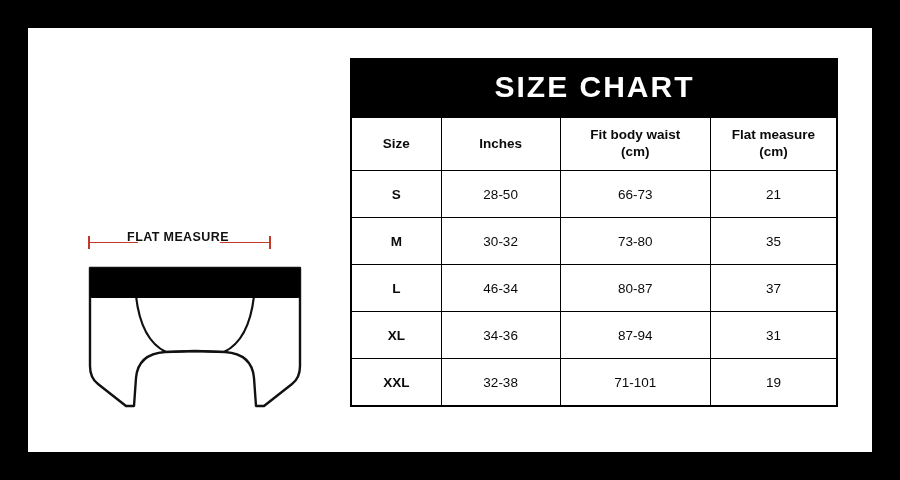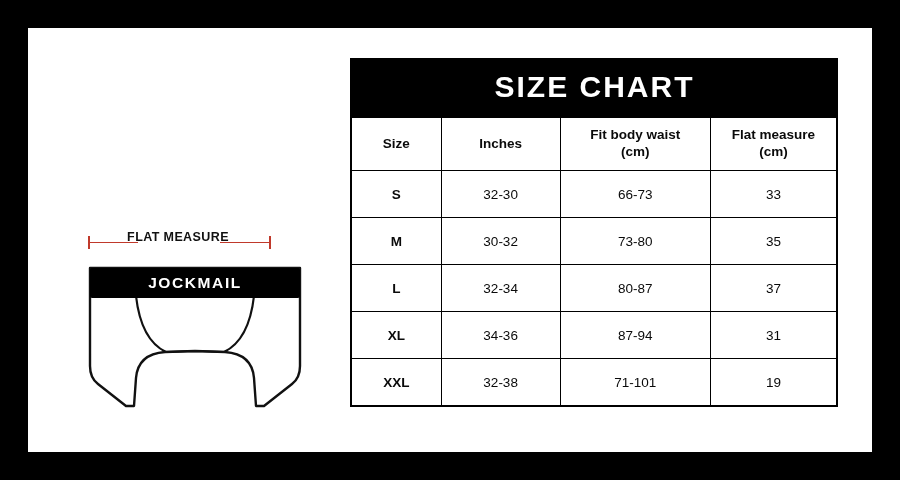--- a/index.html
+++ b/index.html
@@ -167,21 +167,20 @@
       <div class="brief">
         <svg width="218" height="150" viewBox="0 0 218 150" xmlns="http://www.w3.org/2000/svg">
           <path d="M4 2 L214 2 L214 100 Q214 112 206 118 L178 140 L170 140 L168 112
                    Q166 88 139 86 L109 85 L79 86 Q52 88 50 112 L48 140 L40 140 L12 118
                    Q4 112 4 100 Z" fill="#ffffff" stroke="#111111" stroke-width="2.4" stroke-linejoin="round"></path>
           <path d="M50 30 Q55 74 80 86 L109 85 L138 86 Q163 74 168 30" fill="none" stroke="#111111" stroke-width="2.2"></path>
         </svg>
       </div>
 
       <div class="waistband"></div>
-      <div class="brand">JOCKMAIL</div>
     </div>
 
     <div class="chart">
       <div class="chart-title">SIZE CHART</div>
 
       <table class="size-table">
         <colgroup>
           <col class="c1">
             <col class="c2">
             <col class="c3">
@@ -201,33 +200,33 @@
             </th>
             <th>
               <span class="th-sub">Flat measure</span>
               <span class="th-sub">(cm)</span>
             </th>
           </tr>
         </thead>
         <tbody>
           <tr>
             <td class="size-col">S</td>
-            <td>32-30</td>
+            <td>28-50</td>
             <td>66-73</td>
-            <td>33</td>
+            <td>21</td>
           </tr>
           <tr>
             <td class="size-col">M</td>
             <td>30-32</td>
             <td>73-80</td>
             <td>35</td>
           </tr>
           <tr>
             <td class="size-col">L</td>
-            <td>32-34</td>
+            <td>46-34</td>
             <td>80-87</td>
             <td>37</td>
           </tr>
           <tr>
             <td class="size-col">XL</td>
             <td>34-36</td>
             <td>87-94</td>
             <td>31</td>
           </tr>
           <tr>

